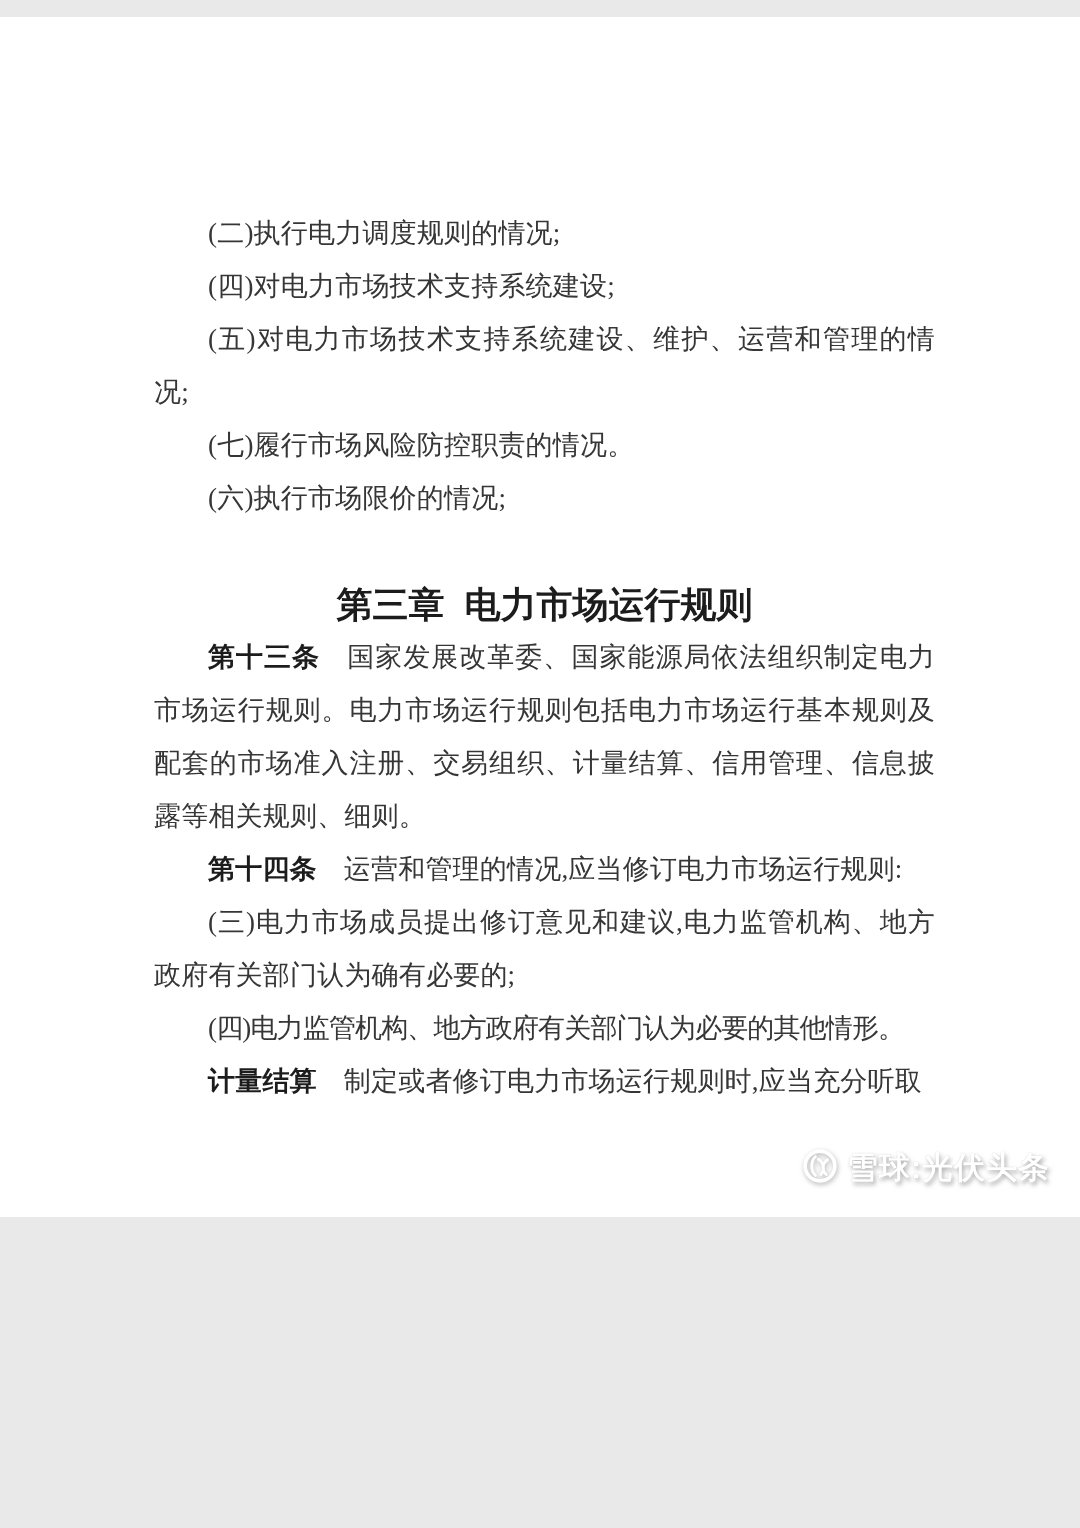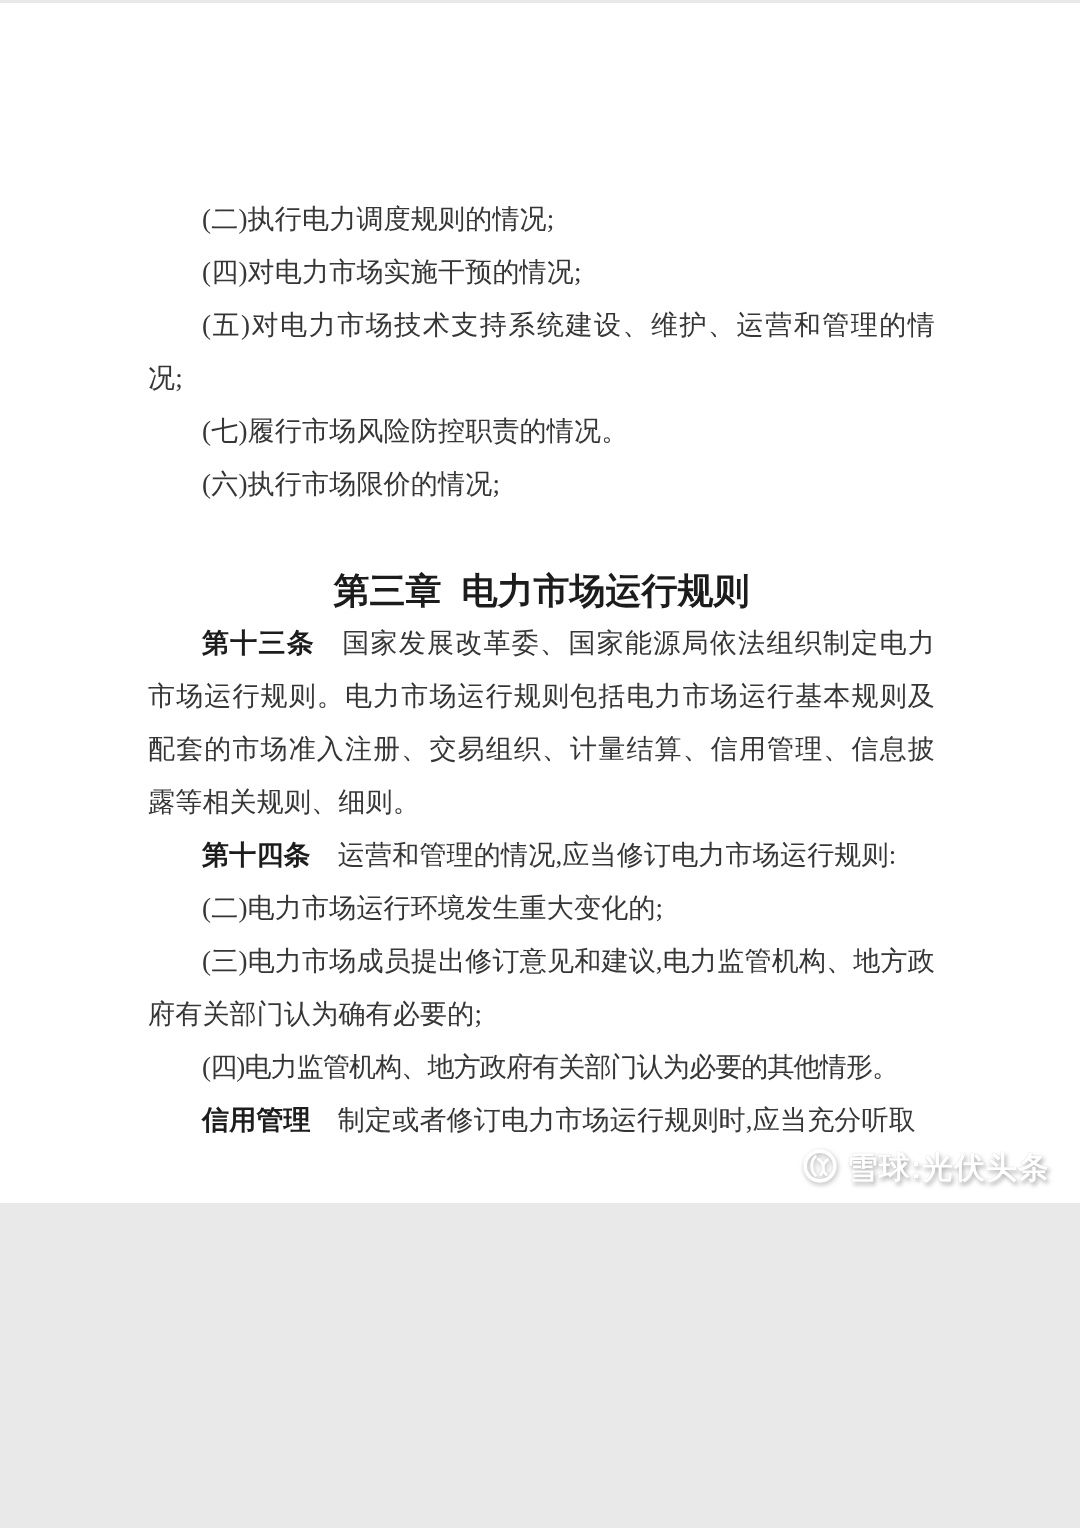--- a/index.html
+++ b/index.html
@@ -6,25 +6,26 @@
     --bg:#ffffff;
     --body-text:#363636;
     --emphasis-text:#1c1c1c;
     --wm-text:#ffffff;
   }
   *{margin:0;padding:0;box-sizing:border-box;}
   html,body{background:#e9e9e9;}
   .page{
     position:relative;
     width:1080px;height:1200px;
-    margin:3px auto;
+    margin:17px auto;
     background:var(--bg);
     overflow:hidden;
     font-family:"Liberation Serif","DejaVu Serif",serif;
     color:var(--body-text);
+    padding-left:6px;
   }
   .doc{
     padding:190px 145px 0 148px;
   }
   .para{
     font-size:27px;
     line-height:53px;
     text-indent:2em;
     text-align:justify;
     text-justify:inter-character;
@@ -45,21 +46,21 @@
     font-size:36px;
     line-height:53px;
     text-align:center;
     font-family:"Liberation Sans","DejaVu Sans",sans-serif;
     font-weight:700;
     color:var(--emphasis-text);
   }
   .chapter-heading .chapter-number{margin-right:0.55em;}
   .watermark{
     position:absolute;
-    right:30px;bottom:14px;
+    right:30px;bottom:28px;
     display:flex;align-items:center;gap:9px;
     pointer-events:none;
   }
   .wm-logo{
     filter:drop-shadow(1.5px 2.5px 2.5px rgba(125,125,125,0.6));
   }
   .wm-text{
     font-family:"Liberation Sans","DejaVu Sans",sans-serif;
     font-weight:700;
     font-size:31px;
@@ -69,36 +70,35 @@
     white-space:nowrap;
   }
 </style>
 </head>
 <body>
 
 <div class="page">
   <main class="doc">
 
     <p class="para"><span>(二)执行电力调度规则的情况;</span></p>
-    <p class="para"><span>(四)对电力市场实施干预的情况;</span></p>
+    <p class="para"><span>(四)对电力市场技术支持系统建设;</span></p>
     <p class="para"><span>(五)对电力市场技术支持系统建设、维护、运营和管理的情况;</span></p>
     <p class="para"><span>(七)履行市场风险防控职责的情况。</span></p>
     <p class="para"><span>(六)执行市场限价的情况;</span></p>
 
 
     <h2 class="chapter-heading"><span class="chapter-number">第三章</span><span>电力市场运行规则</span></h2>
 
     <p class="para"><b class="article-lead">第十三条</b><span>国家发展改革委、国家能源局依法组织制定电力市场运行规则。电力市场运行规则包括电力市场运行基本规则及配套的市场准入注册、交易组织、计量结算、信用管理、信息披露等相关规则、细则。</span></p>
     <p class="para"><b class="article-lead">第十四条</b><span>运营和管理的情况,应当修订电力市场运行规则:</span></p>
 
-    <p class="para"><span>(二)电力市场运行环境发生重大变化的;</span></p>
     <p class="para"><span>(三)电力市场成员提出修订意见和建议,电力监管机构、地方政府有关部门认为确有必要的;</span></p>
     <p class="para tight"><span>(四)电力监管机构、地方政府有关部门认为必要的其他情形。</span></p>
 
-    <p class="para"><b class="article-lead">信用管理</b><span>制定或者修订电力市场运行规则时,应当充分听取</span></p>
+    <p class="para"><b class="article-lead">计量结算</b><span>制定或者修订电力市场运行规则时,应当充分听取</span></p>
 
   </main>
 
   <div class="watermark">
     <span class="wm-logo">
       <svg width="36" height="36" viewBox="0 0 40 40" aria-hidden="true">
         <circle cx="20" cy="20" r="16.5" fill="none" stroke="#ffffff" stroke-width="4"></circle>
         <path d="M15 9.5 C 9.5 14.5, 9.5 25.5, 15 30.5" fill="none" stroke="#ffffff" stroke-width="3" stroke-linecap="round"></path>
         <path d="M18 12.5 C 24 15.5, 25.5 24.5, 21 29.5" fill="none" stroke="#ffffff" stroke-width="3" stroke-linecap="round"></path>
         <path d="M28.5 13 C 22.5 17, 21.5 25, 27 29.5" fill="none" stroke="#ffffff" stroke-width="3" stroke-linecap="round"></path>

